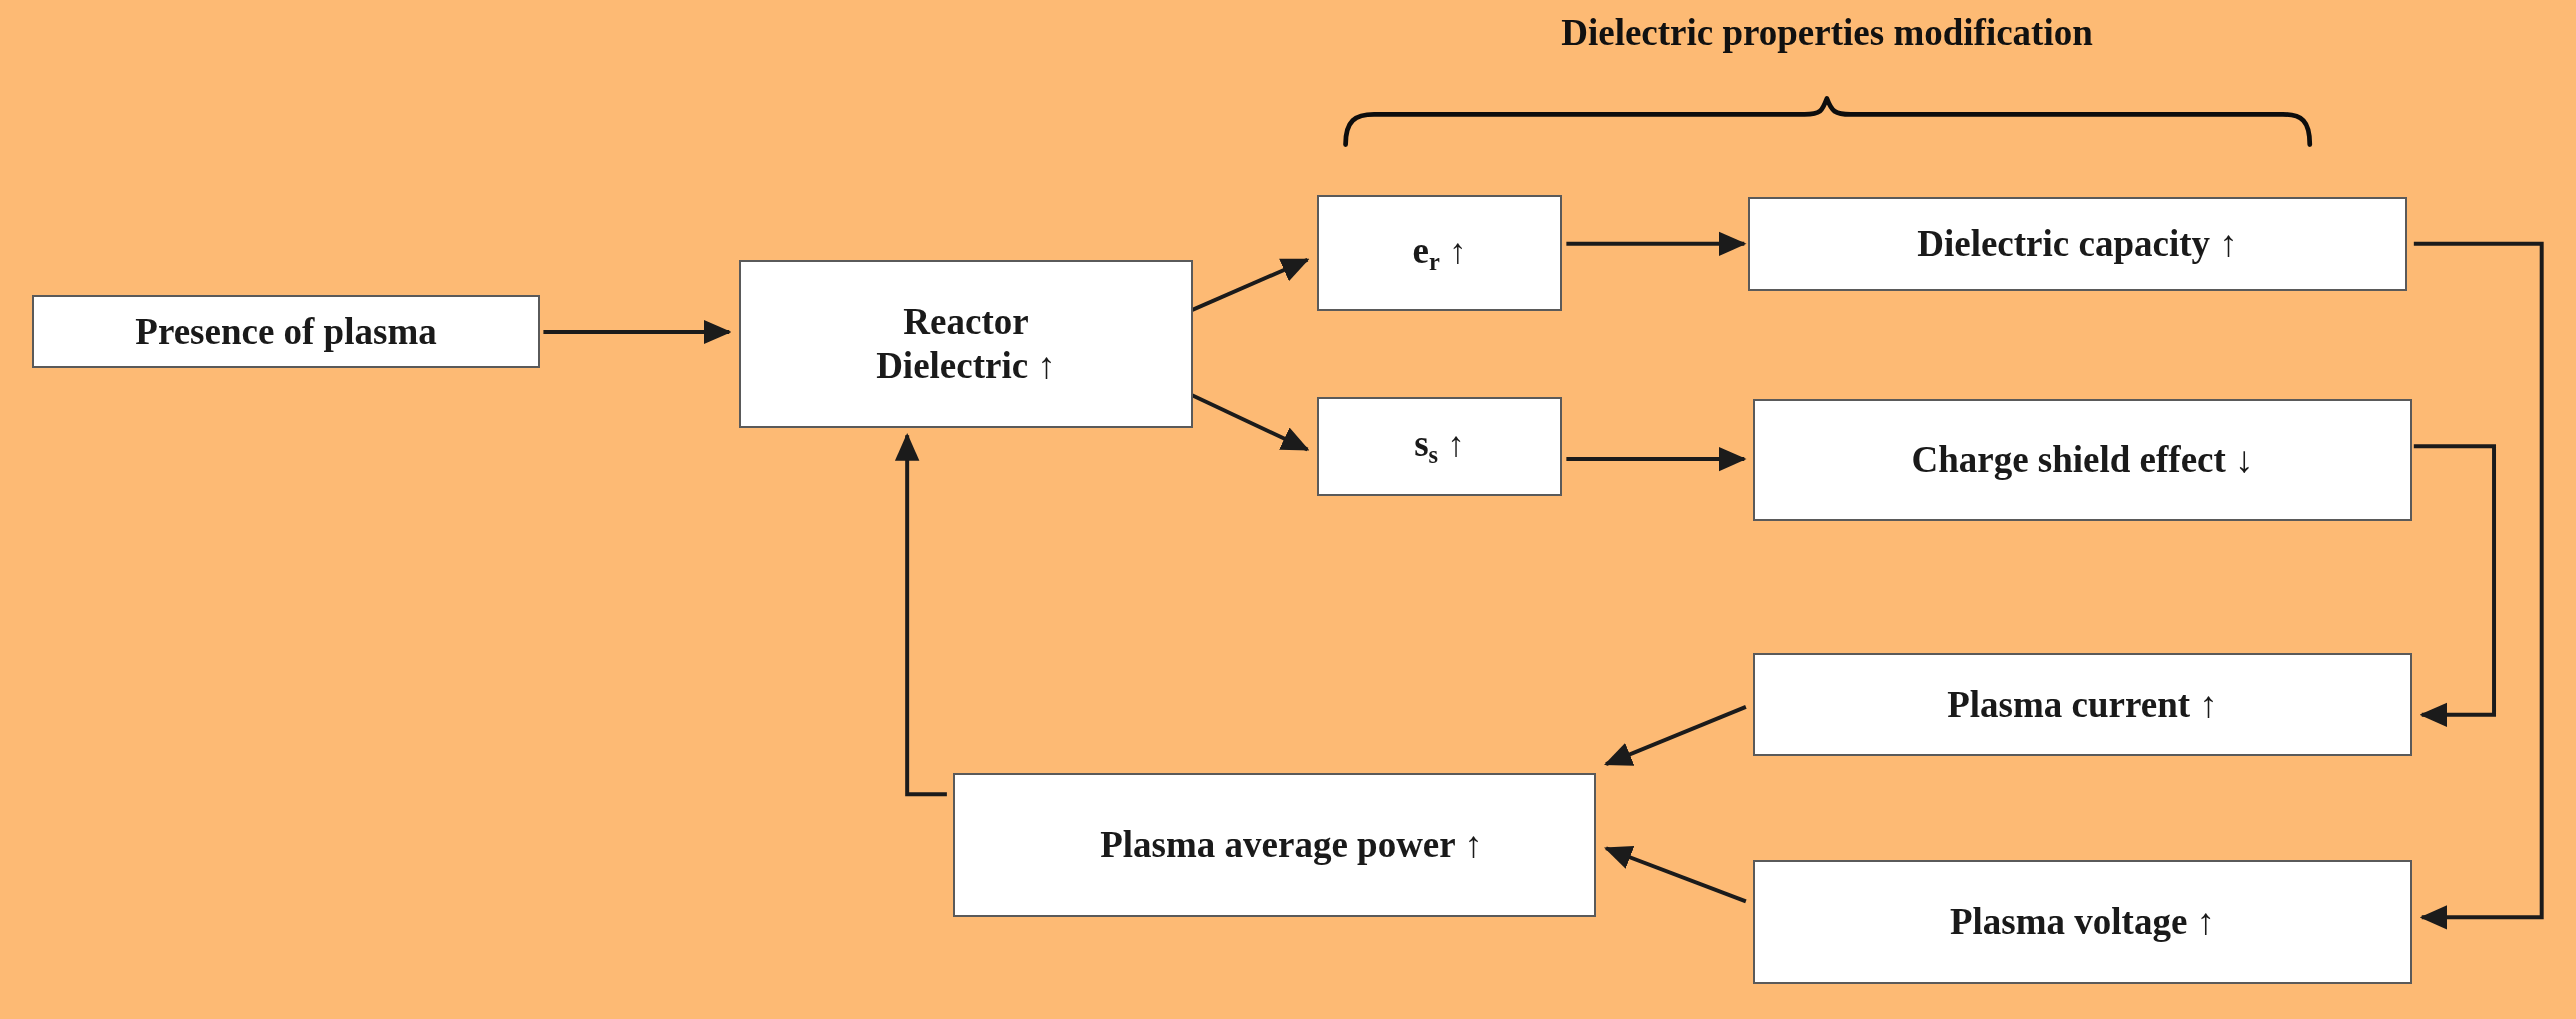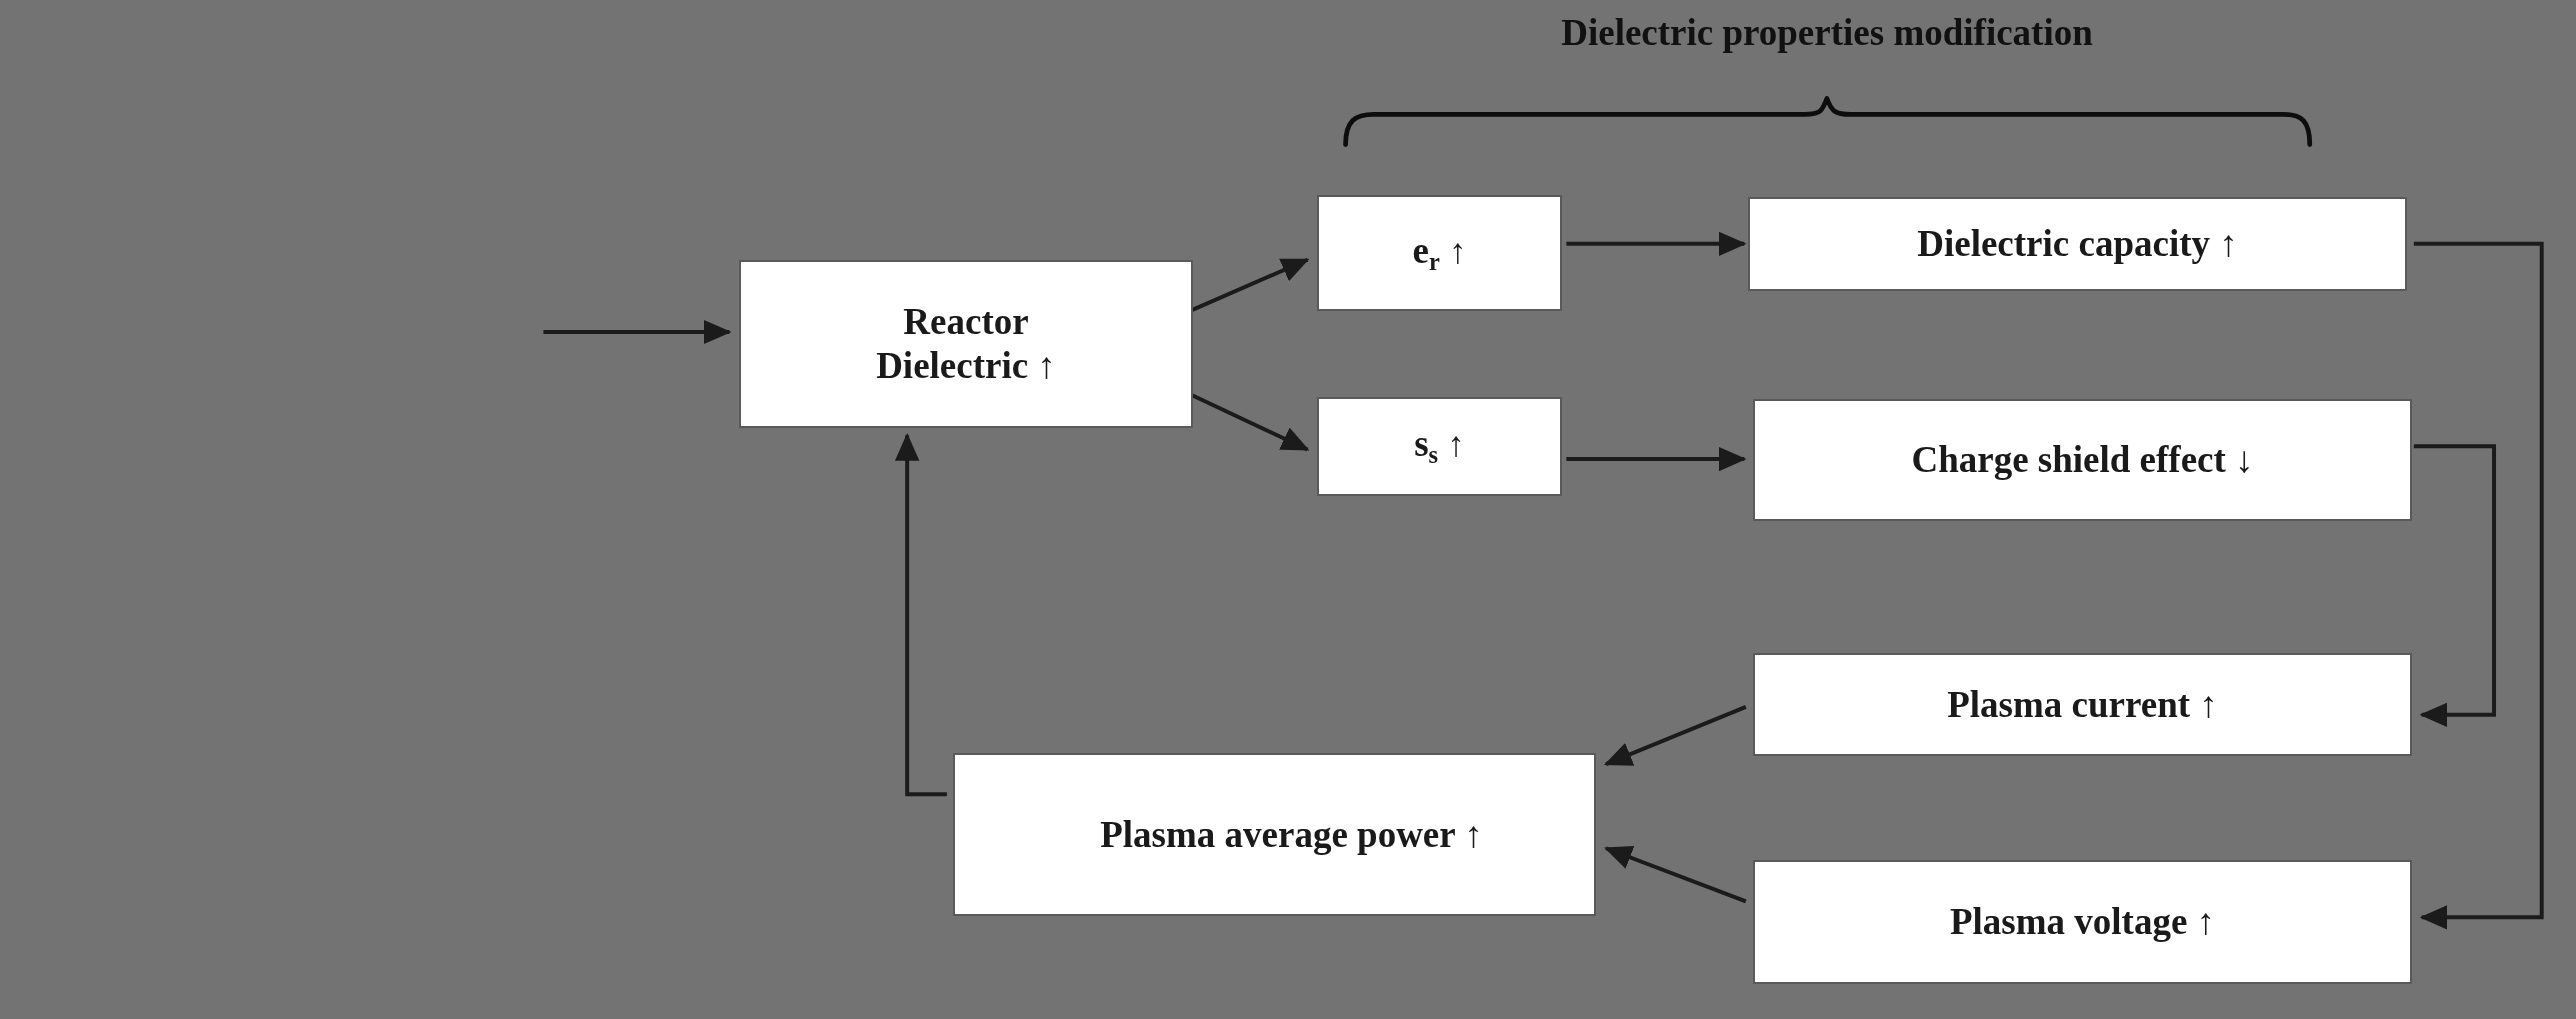--- a/index.html
+++ b/index.html
@@ -5,21 +5,21 @@
 <style>
   html, body {
     margin: 0;
     padding: 0;
     background: #ffffff;
   }
   #stage {
     position: relative;
     width: 2576px;
     height: 1019px;
-    background: #737373;
+    background: #fdba74;
     overflow: hidden;
     font-family: "Liberation Serif", "DejaVu Serif", serif;
   }
   .node {
     position: absolute;
     box-sizing: border-box;
     border: 2.4px solid #5a5a5a;
     background: #ffffff;
     display: flex;
     align-items: center;
@@ -34,21 +34,21 @@
 
   
   #node-presence   { left: 32px;   top: 295px;  width: 508px;  height: 73px;  font-size: 37px; }
   #node-reactor    { left: 739px;  top: 260px;  width: 454px;  height: 168px; font-size: 37px; }
   #node-epsilon    { left: 1317px; top: 195px;  width: 245px;  height: 116px; font-size: 37px; }
   #node-sigma      { left: 1317px; top: 397px;  width: 245px;  height: 99px; font-size: 37px; }
   #node-capacity   { left: 1748px; top: 197px;  width: 659px;  height: 94px; font-size: 37px; }
   #node-shield     { left: 1753px; top: 399px;  width: 659px;  height: 122px; font-size: 37px; }
   #node-current    { left: 1753px; top: 653px;  width: 659px;  height: 103px; font-size: 37px; }
   #node-voltage    { left: 1753px; top: 860px; width: 659px;  height: 124px; font-size: 37px; }
-  #node-avgpower   { left: 953px; top: 753px;  width: 643px;  height: 163px; font-size: 37px; padding-left: 34px; }
+  #node-avgpower   { left: 953px; top: 773px;  width: 643px;  height: 144px; font-size: 37px; padding-left: 34px; }
 
   .sub { font-size: 0.66em; vertical-align: -0.30em; font-weight: bold; }
   .arrowglyph { font-weight: normal; font-size: 0.95em; }
 
   
   #caption {
     position: absolute;
     left: 1263px;
     top: 11px;
     width: 1128px;
@@ -117,20 +117,23 @@
 
     <path class="wire" marker-end="url(#ah)" d="M 3039 562 L 3140 562 L 3140 900 L 3049 900"></path>
 
     <path class="wire" marker-end="url(#ah)" d="M 2198 890 L 2022 962"></path>
 
     <path class="wire" marker-end="url(#ah)" d="M 2198 1135 L 2022 1068"></path>
 
     <path class="wire" marker-end="url(#ah)" d="M 1192 1000 L 1142 1000 L 1142 548"></path>
   </svg>
 
+  <div class="node" id="node-presence">
+    <span class="node-label">Presence of plasma</span>
+  </div>
 
   <div class="node" id="node-reactor">
     <span class="node-label">
       <span>Reactor</span><br>
       <span>Dielectric ↑</span>
     </span>
   </div>
 
   <div class="node" id="node-epsilon">
     <span class="node-label">

